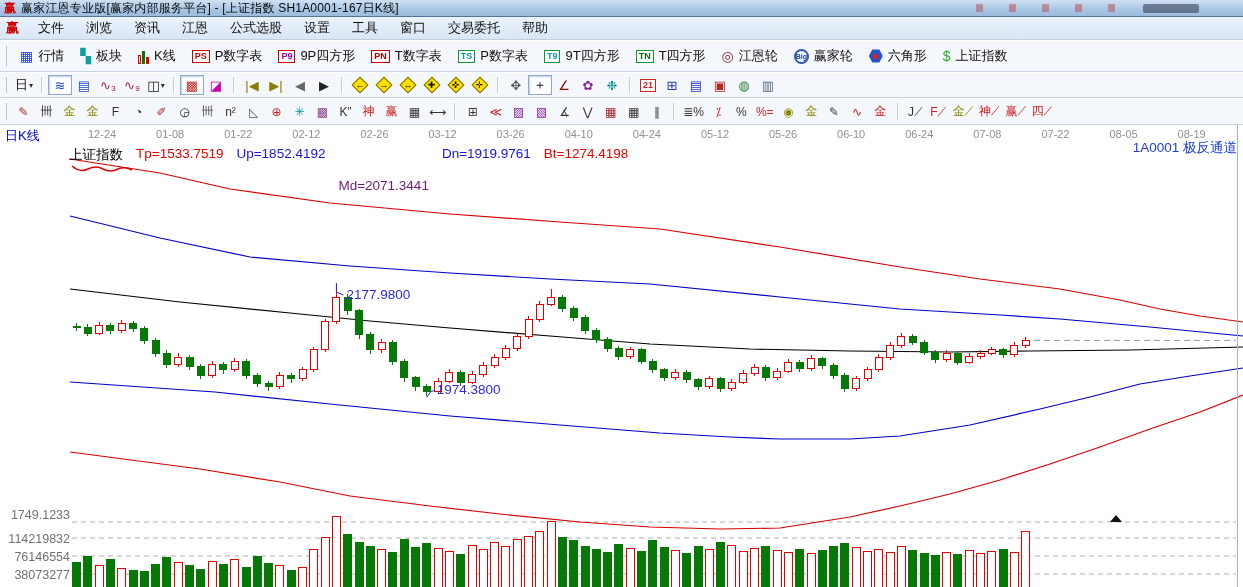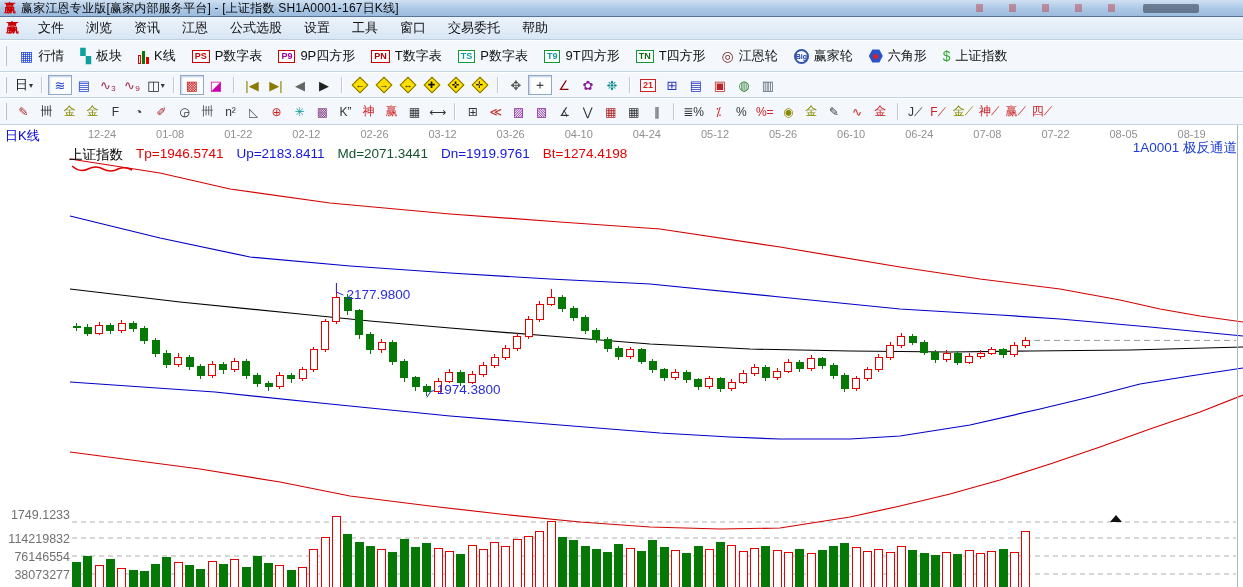--- a/index.html
+++ b/index.html
@@ -709,21 +709,21 @@
           <polyline points="426.8,272.46628 430.8,266.46628 434.8,265.46628" fill="none" stroke="#2a2ae0"></polyline>
           <text x="436.8" y="269.46628" fill="#2a2ae0" font-size="13.5">1974.3800</text>
         </g>
         <path d="M72,41 q8,7 16,3 q8,-4 15,0 q8,4 15,0 q7,-3 14,1" fill="none" stroke="#e00000" stroke-width="1.5"></path>
         <path d="M1110,397.00183891000006 L1122,397.00183891000006 L1116,390.00183891000006 Z" fill="#111"></path>
         <line x1="1237.5" y1="0" x2="1237.5" y2="462" stroke="#a8b4c0"></line>
       </svg>
     <div class="period">日K线</div>
     <div class="ind" id="indicator-row">
       <span id="ind-name" style="color:#000">上证指数</span>
-    <span style="color: rgb(230, 0, 0);">Tp=1946.5741</span>
-        <span style="color: rgb(21, 21, 224);">Up=2183.8411</span>
-        <span style="color: #14532d;">Md=2071.3441</span>
+    <span style="color: rgb(230, 0, 0);">Tp=1533.7519</span>
+        <span style="color: rgb(21, 21, 224);">Up=1852.4192</span>
+        <span style="color: #701a75; margin-top: 32px;">Md=2071.3441</span>
         <span style="color: rgb(21, 21, 224);">Dn=1919.9761</span>
         <span style="color: rgb(230, 0, 0);">Bt=1274.4198</span>
       </div>
     <div class="sym">1A0001  极反通道</div>
   </div>
 </div>
 
 </body></html>

